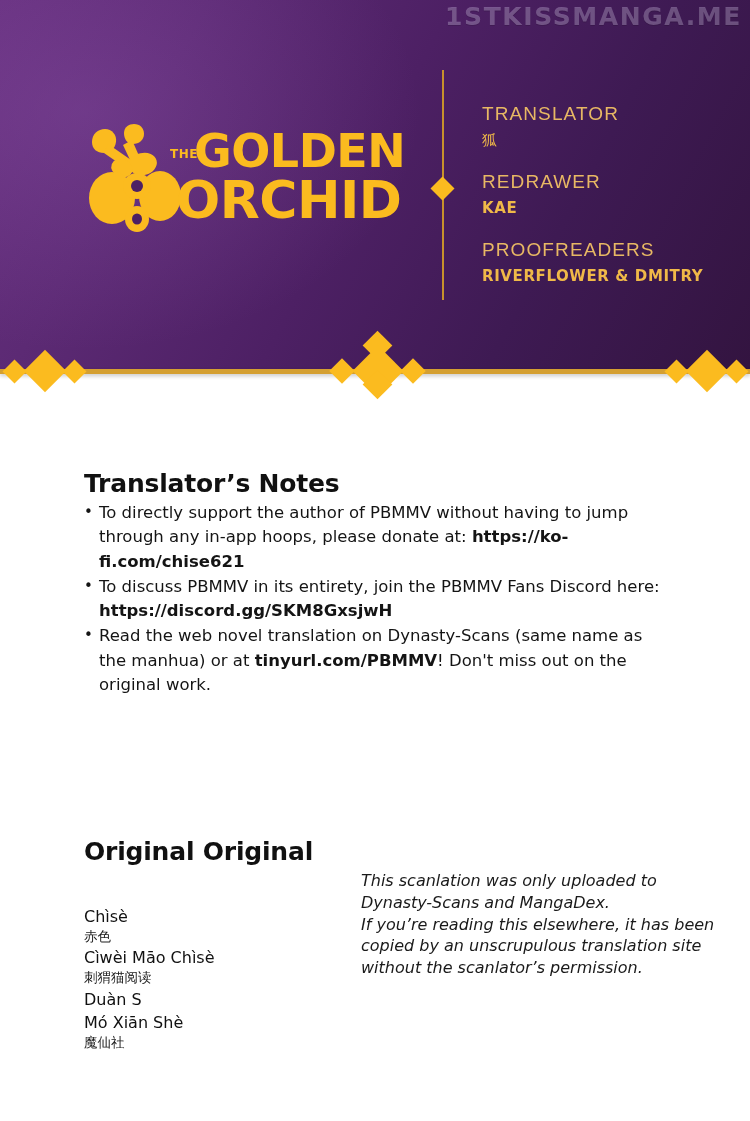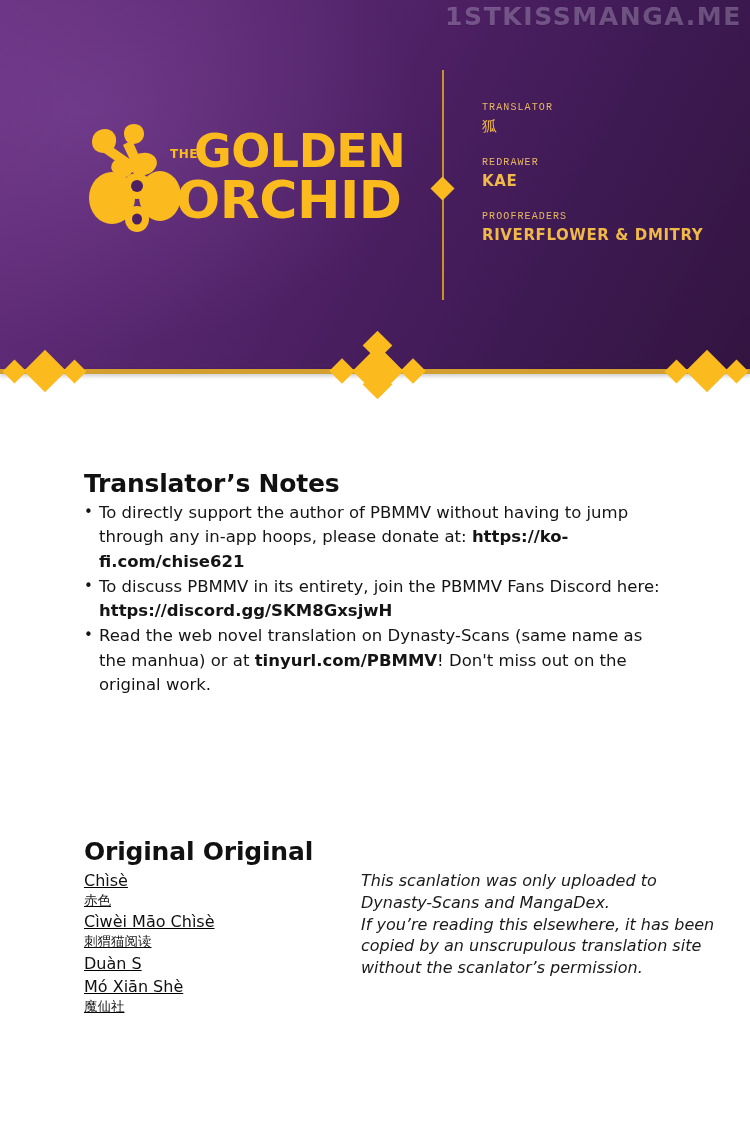--- a/index.html
+++ b/index.html
@@ -126,22 +126,22 @@
   }
   .credits {
     position: absolute;
     left: 482px;
     top: 100px;
     width: 250px;
   }
   .credit-block { margin-bottom: 17px; }
   .credit-block:last-child { margin-bottom: 0; }
   .credit-role {
-    font-family: Liberation Mono, monospace;
-    font-size: 10px;
+    font-family: Liberation Sans, sans-serif;
+    font-size: 19px;
     font-weight: 400;
     letter-spacing: 1.1px;
     color: #E8B864;
     line-height: 1.5;
     white-space: nowrap;
   }
   .credit-name {
     font-family: "DejaVu Sans", sans-serif;
     font-size: 15px;
     font-weight: 700;
@@ -233,23 +233,22 @@
     font-size: 15px;
     color: #141414;
   }
   .notes-list b {
     font-weight: 700;
   }
 
   .authors {
     position: absolute;
     left: 84px;
-    top: 870px;
+    top: 906px;
     width: 250px;
-    text-decoration: underline;
   }
   .author-row { margin-bottom: 2px; }
   .author-pinyin {
     font-family: "DejaVu Sans", sans-serif;
     font-size: 16px;
     font-weight: 400;
     color: #111111;
     line-height: 1.32;
   }
   .author-cjk {

